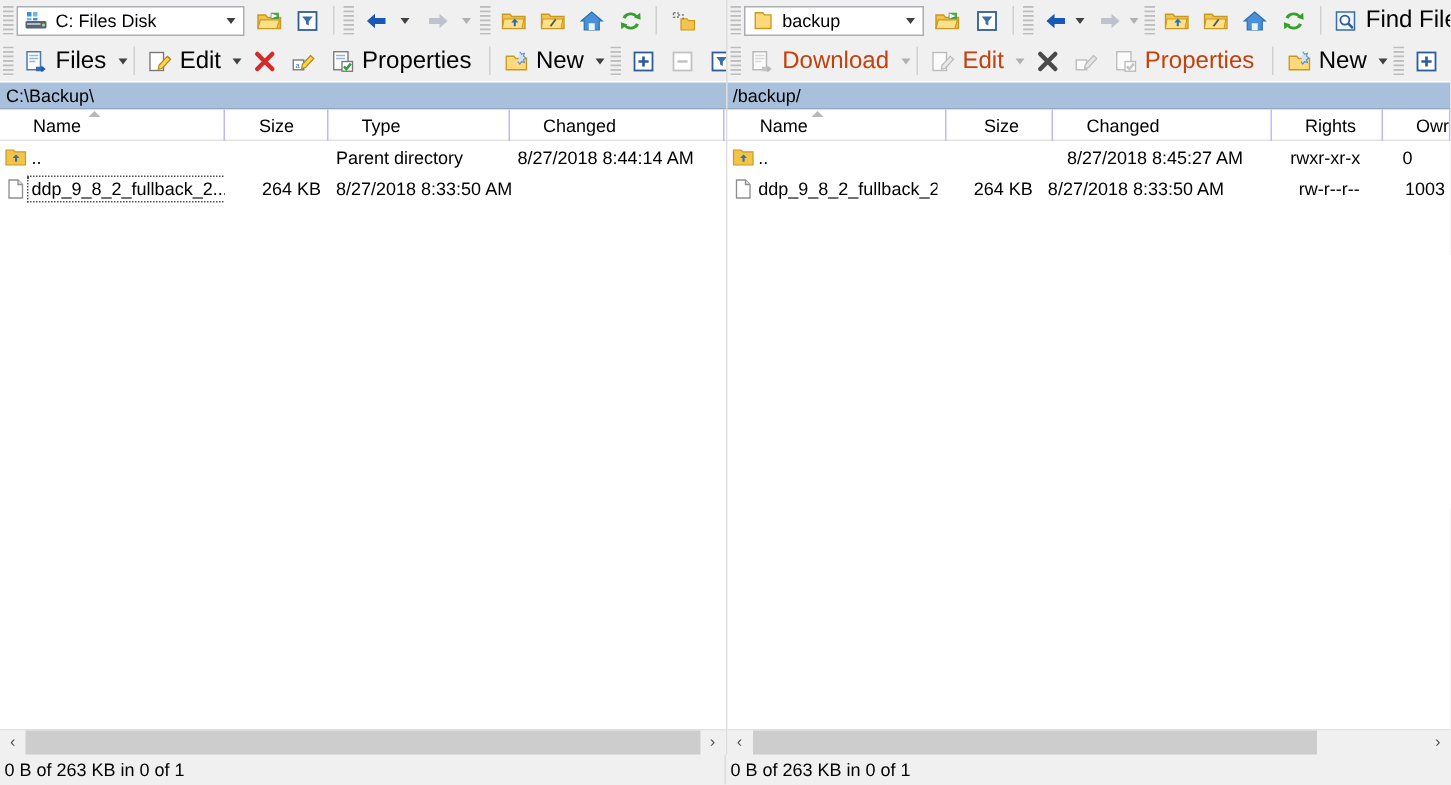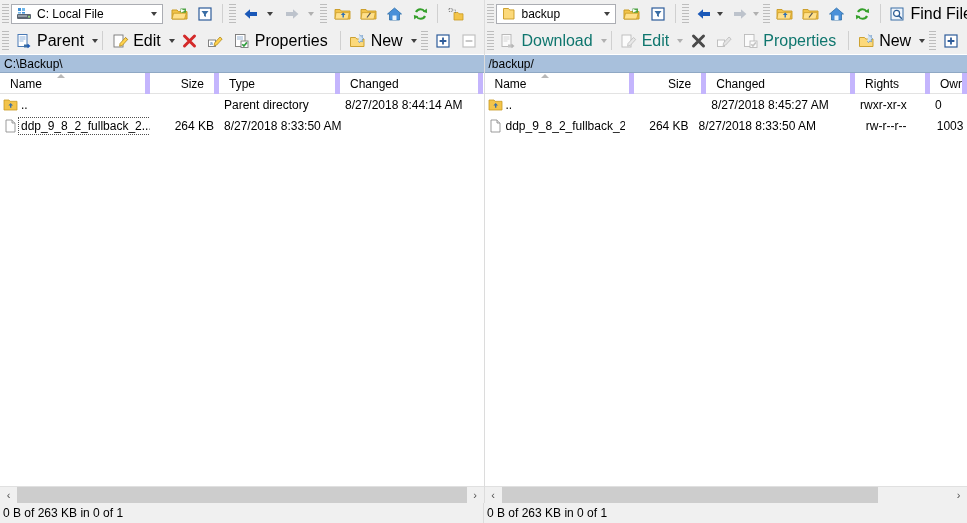--- a/index.html
+++ b/index.html
@@ -26,41 +26,41 @@
          padding:0 0 0 3px;box-sizing:border-box;flex:none;}
   .combo .ctext{font-size:12px;white-space:nowrap;overflow:hidden;padding-left:4px;}
   .combo .carr{width:16px;height:18px;display:flex;align-items:center;justify-content:center;
          margin-left:auto;}
   .carr::after{content:"";border-left:3.5px solid transparent;border-right:3.5px solid transparent;
          border-top:4px solid #404040;display:block;}
 
   .tbtn{height:23px;display:flex;align-items:center;padding:0 3px;flex:none;white-space:nowrap;
         border:1px solid transparent;box-sizing:border-box;}
   .tbtn .lbl{margin:0 4px;font-size:16px;}
-  .tbtn.disabled .lbl{color:#0f766e;}
+  .tbtn.disabled .lbl{color:#c2410c;}
   .dd{width:11px;display:flex;align-items:center;justify-content:center;}
   .dd::after{content:"";border-left:3.5px solid transparent;border-right:3.5px solid transparent;
         border-top:4px solid #404040;display:block;}
   .dd.dis::after{border-top-color:#b0b0b0;}
   .icn{width:18px;height:18px;flex:none;display:flex;align-items:center;justify-content:center;}
   .icn svg{display:block;}
 
   
   .panes{display:flex;flex:1;min-height:0;}
   .pane{display:flex;flex-direction:column;min-width:0;}
   .pane-left{width:484px;border-right:1px solid #dcdcdc;}
   .pane-right{width:483px;}
 
   .pathbar{height:19px;background:#a8c0dc;border-top:1px solid #fff;border-bottom:1px solid #8fa8c4;
            display:flex;align-items:center;padding-left:4px;font-size:12px;color:#000;box-sizing:border-box;}
 
   .hdr{height:21px;background:#fff;display:flex;position:relative;box-sizing:border-box;
        border-bottom:1px solid #e3e3e3;}
   .hcell{position:relative;display:flex;align-items:center;font-size:12px;box-sizing:border-box;
-         border-right:5px solid #c4b5fd;height:21px;padding:0 10px;overflow:hidden;}
+         border-right:1px solid #c4b5fd;height:21px;padding:0 22px;overflow:hidden;}
   .hcell.right{justify-content:flex-end;}
   .hcell .sortasc{position:absolute;left:50%;top:1px;margin-left:-16px;
          width:0;height:0;border-left:4px solid transparent;border-right:4px solid transparent;
          border-bottom:4px solid #b8b8b8;}
 
   .list{flex:1;background:#fff;position:relative;overflow:hidden;}
   .row{height:21px;display:flex;align-items:center;box-sizing:border-box;position:relative;}
   .row.focused .cell-name .namebox{outline:1px dotted #505050;outline-offset:0px;}
   .cell{font-size:12px;box-sizing:border-box;padding:0 5px;height:21px;display:flex;align-items:center;
         overflow:hidden;white-space:nowrap;}
@@ -94,21 +94,21 @@
           <svg width="16" height="16" viewBox="0 0 16 16">
             <rect x="1" y="8" width="14" height="5" rx="1" fill="#5a6470"></rect>
             <rect x="2" y="9.5" width="9" height="1" fill="#cfd6de"></rect>
             <circle cx="13" cy="10.7" r="1" fill="#9ee37d"></circle>
             <rect x="2" y="2" width="3" height="3" fill="#3f8fd6"></rect>
             <rect x="6" y="2" width="3" height="3" fill="#6fb7ea"></rect>
             <rect x="2" y="6" width="3" height="1.6" fill="#6fb7ea"></rect>
             <rect x="6" y="6" width="3" height="1.6" fill="#3f8fd6"></rect>
           </svg>
         </span>
-        <span class="ctext">C: Local File</span>
+        <span class="ctext">C: Files Disk</span>
         <span class="carr"></span>
       </div>
 
       <div class="tbtn" style="margin-left:3px;">
         <span class="icn">
           <svg width="17" height="16" viewBox="0 0 17 16">
             <path d="M1 4h5l1.4 1.6H16V13H1z" fill="#f3c44a" stroke="#c89a22" stroke-width="1"></path>
             <path d="M2.5 7.2h12.8L13.6 13H1z" fill="#ffe08a" stroke="#c89a22" stroke-width=".8"></path>
             <path d="M9.5 2.5h5.5v4.2H9.5z" fill="#3f9c35" opacity=".9"></path>
             <path d="M10 3l4 1.7-4 1.7z" fill="#fff"></path>
@@ -322,21 +322,21 @@
         <span class="icn">
           <svg width="17" height="16" viewBox="0 0 17 16">
             <rect x="2" y="1.5" width="9" height="12" fill="#fff" stroke="#4a7ab5" stroke-width="1"></rect>
             <rect x="3.5" y="3.5" width="6" height="1" fill="#8fb4dd"></rect>
             <rect x="3.5" y="5.5" width="6" height="1" fill="#8fb4dd"></rect>
             <rect x="3.5" y="7.5" width="4" height="1" fill="#8fb4dd"></rect>
             <path d="M8 11.5h5v3H8z" fill="#3a6ea5"></path>
             <path d="M14.5 13l-3-2.2v4.4z" fill="#1a58b8"></path>
           </svg>
         </span>
-        <span class="lbl">Parent</span>
+        <span class="lbl">Files</span>
       </div>
       <div class="dd"></div>
 
       <div class="sep"></div>
 
       <div class="tbtn">
         <span class="icn">
           <svg width="17" height="16" viewBox="0 0 17 16">
             <rect x="2" y="2" width="9" height="12" fill="#fff" stroke="#777" stroke-width=".9"></rect>
             <path d="M8 10.5l5.5-6 2.2 2-5.5 6-2.6.7z" fill="#ffd24d" stroke="#b08a20" stroke-width=".8"></path>

